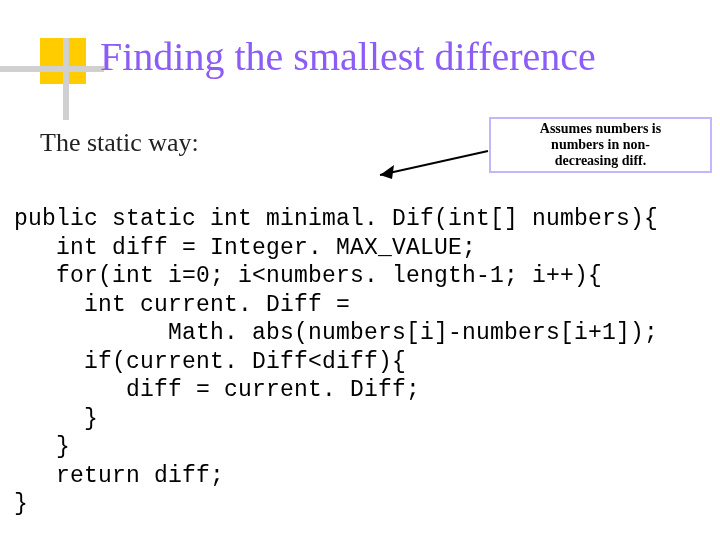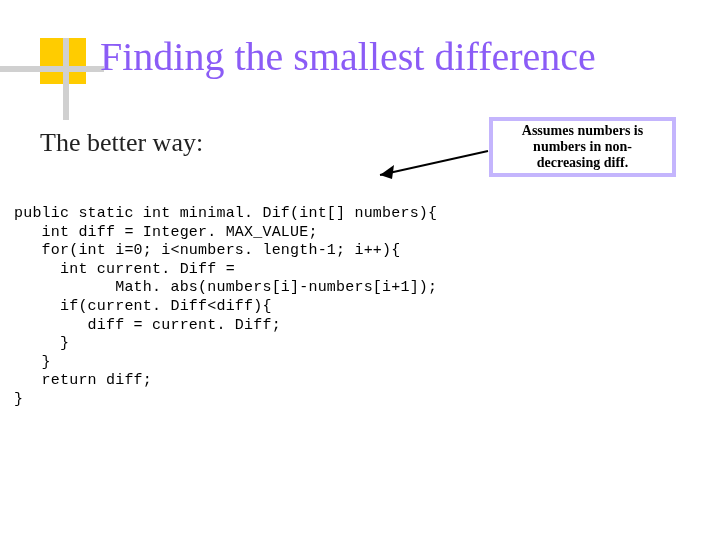--- a/index.html
+++ b/index.html
@@ -63,22 +63,22 @@
     left: 40px;
     top: 128px;
     font-family: "Comic Sans MS", "Comic Sans", cursive;
     font-size: 26px;
     color: #222;
   }
   .note-box {
     position: absolute;
     left: 489px;
     top: 117px;
-    width: 187px;
-    border: 4px solid #c4b5fd;
+    width: 223px;
+    border: 2px solid #c4b5fd;
     background: #fff;
     font-family: "Comic Sans MS", "Comic Sans", cursive;
     font-size: 14px;
     font-weight: bold;
     text-align: center;
     line-height: 1.15;
     padding: 2px 4px;
     box-sizing: border-box;
   }
   .arrow-svg {
@@ -87,41 +87,41 @@
     top: 145px;
     width: 120px;
     height: 40px;
     pointer-events: none;
   }
   .code {
     position: absolute;
     left: 14px;
     top: 205px;
     font-family: "Courier New", Courier, monospace;
-    font-size: 15px;
+    font-size: 23px;
     color: #000;
     white-space: pre;
     line-height: 1.24;
     letter-spacing: 0.2px;
   }
 </style>
 </head>
 <body>
 
 <div class="slide">
 
   <div class="corner-deco">
     <div class="deco-yellow"></div>
     <div class="deco-gray-h"></div>
     <div class="deco-gray-v"></div>
   </div>
 
   <div class="title">Finding the smallest difference</div>
 
-  <div class="subhead">The better way:</div>
+  <div class="subhead">The static way:</div>
 
   <svg class="arrow-svg" viewBox="0 0 120 40">
     <line x1="118" y1="6" x2="10" y2="30" stroke="#000" stroke-width="2"></line>
     <polygon points="10,30 24,20 22,34" fill="#000"></polygon>
   </svg>
 
   <div class="note-box">
     <span>Assumes numbers is</span><br>
     <span>numbers in non-</span><br>
     <span>decreasing diff.</span>

